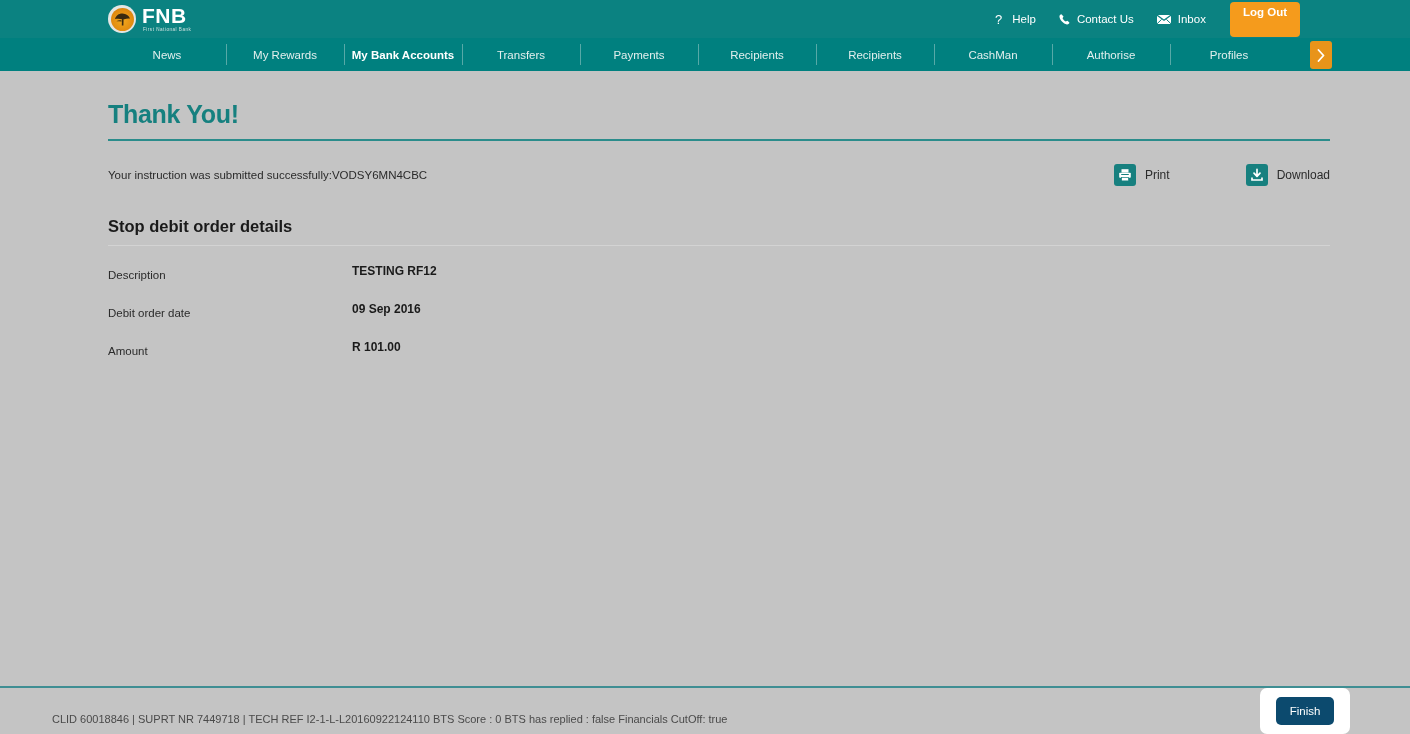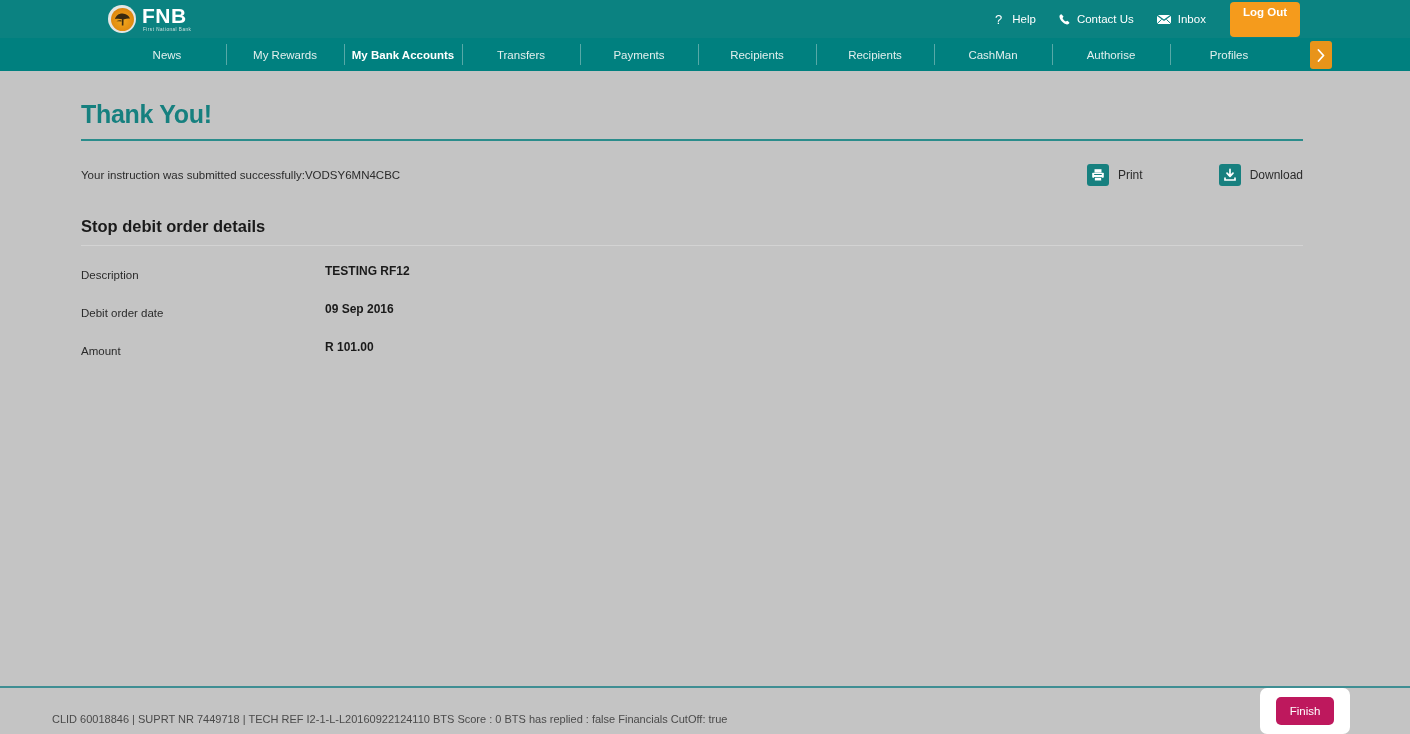--- a/index.html
+++ b/index.html
@@ -164,21 +164,21 @@
     align-items: center;
     justify-content: center;
     cursor: pointer;
     color: #fff;
     font-size: 13px;
   }
 
   
   .content {
     position: relative;
-    padding-left: 81px;
+    padding-left: 108px;
     padding-right: 80px;
   }
 
   .page-title {
     font-size: 25px;
     font-weight: bold;
     color: #16807f;
     margin-top: 29px;
     letter-spacing: -0.3px;
   }
@@ -292,21 +292,21 @@
     width: 90px;
     height: 46px;
     background: #ffffff;
     border-radius: 7px;
     display: flex;
     align-items: center;
     justify-content: center;
   }
 
   .finish-btn {
-    background: #be185d;
+    background: #0c4a6e;
     color: #ffffff;
     border: none;
     border-radius: 5px;
     font-size: 11.5px;
     padding: 8px 14px;
     cursor: pointer;
     font-family: "Liberation Sans", sans-serif;
   }
 </style>
 </head>

